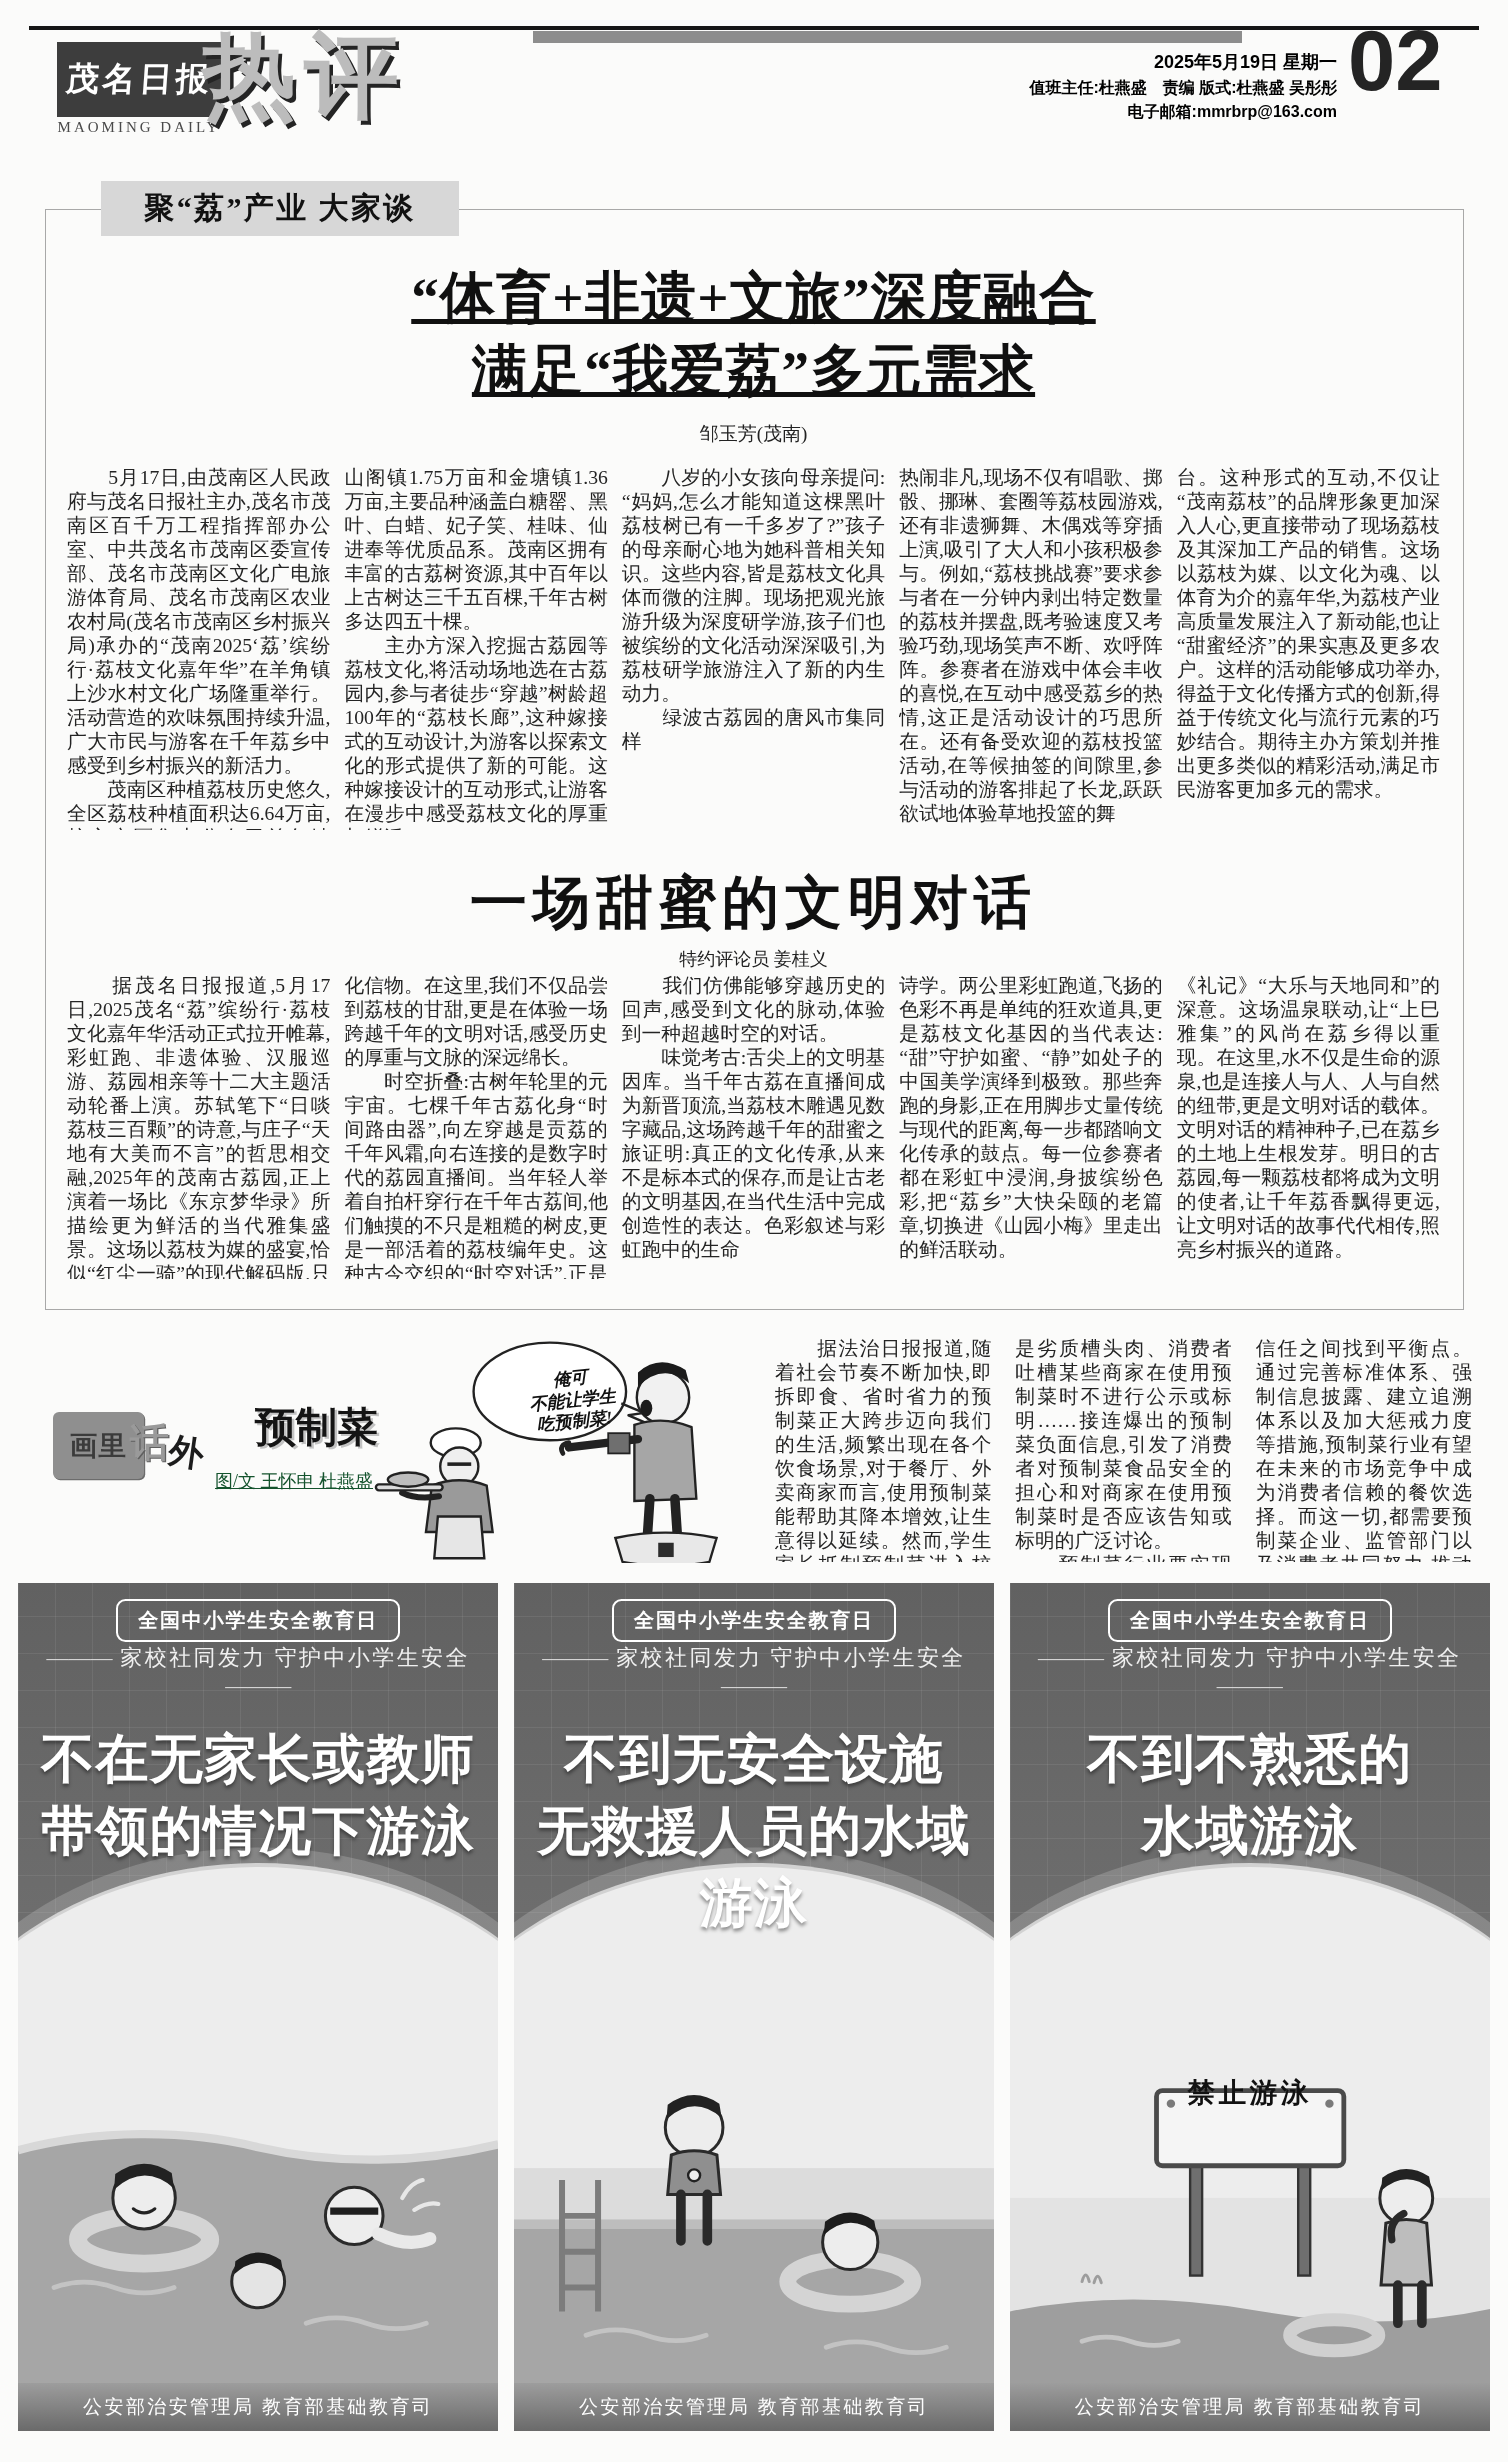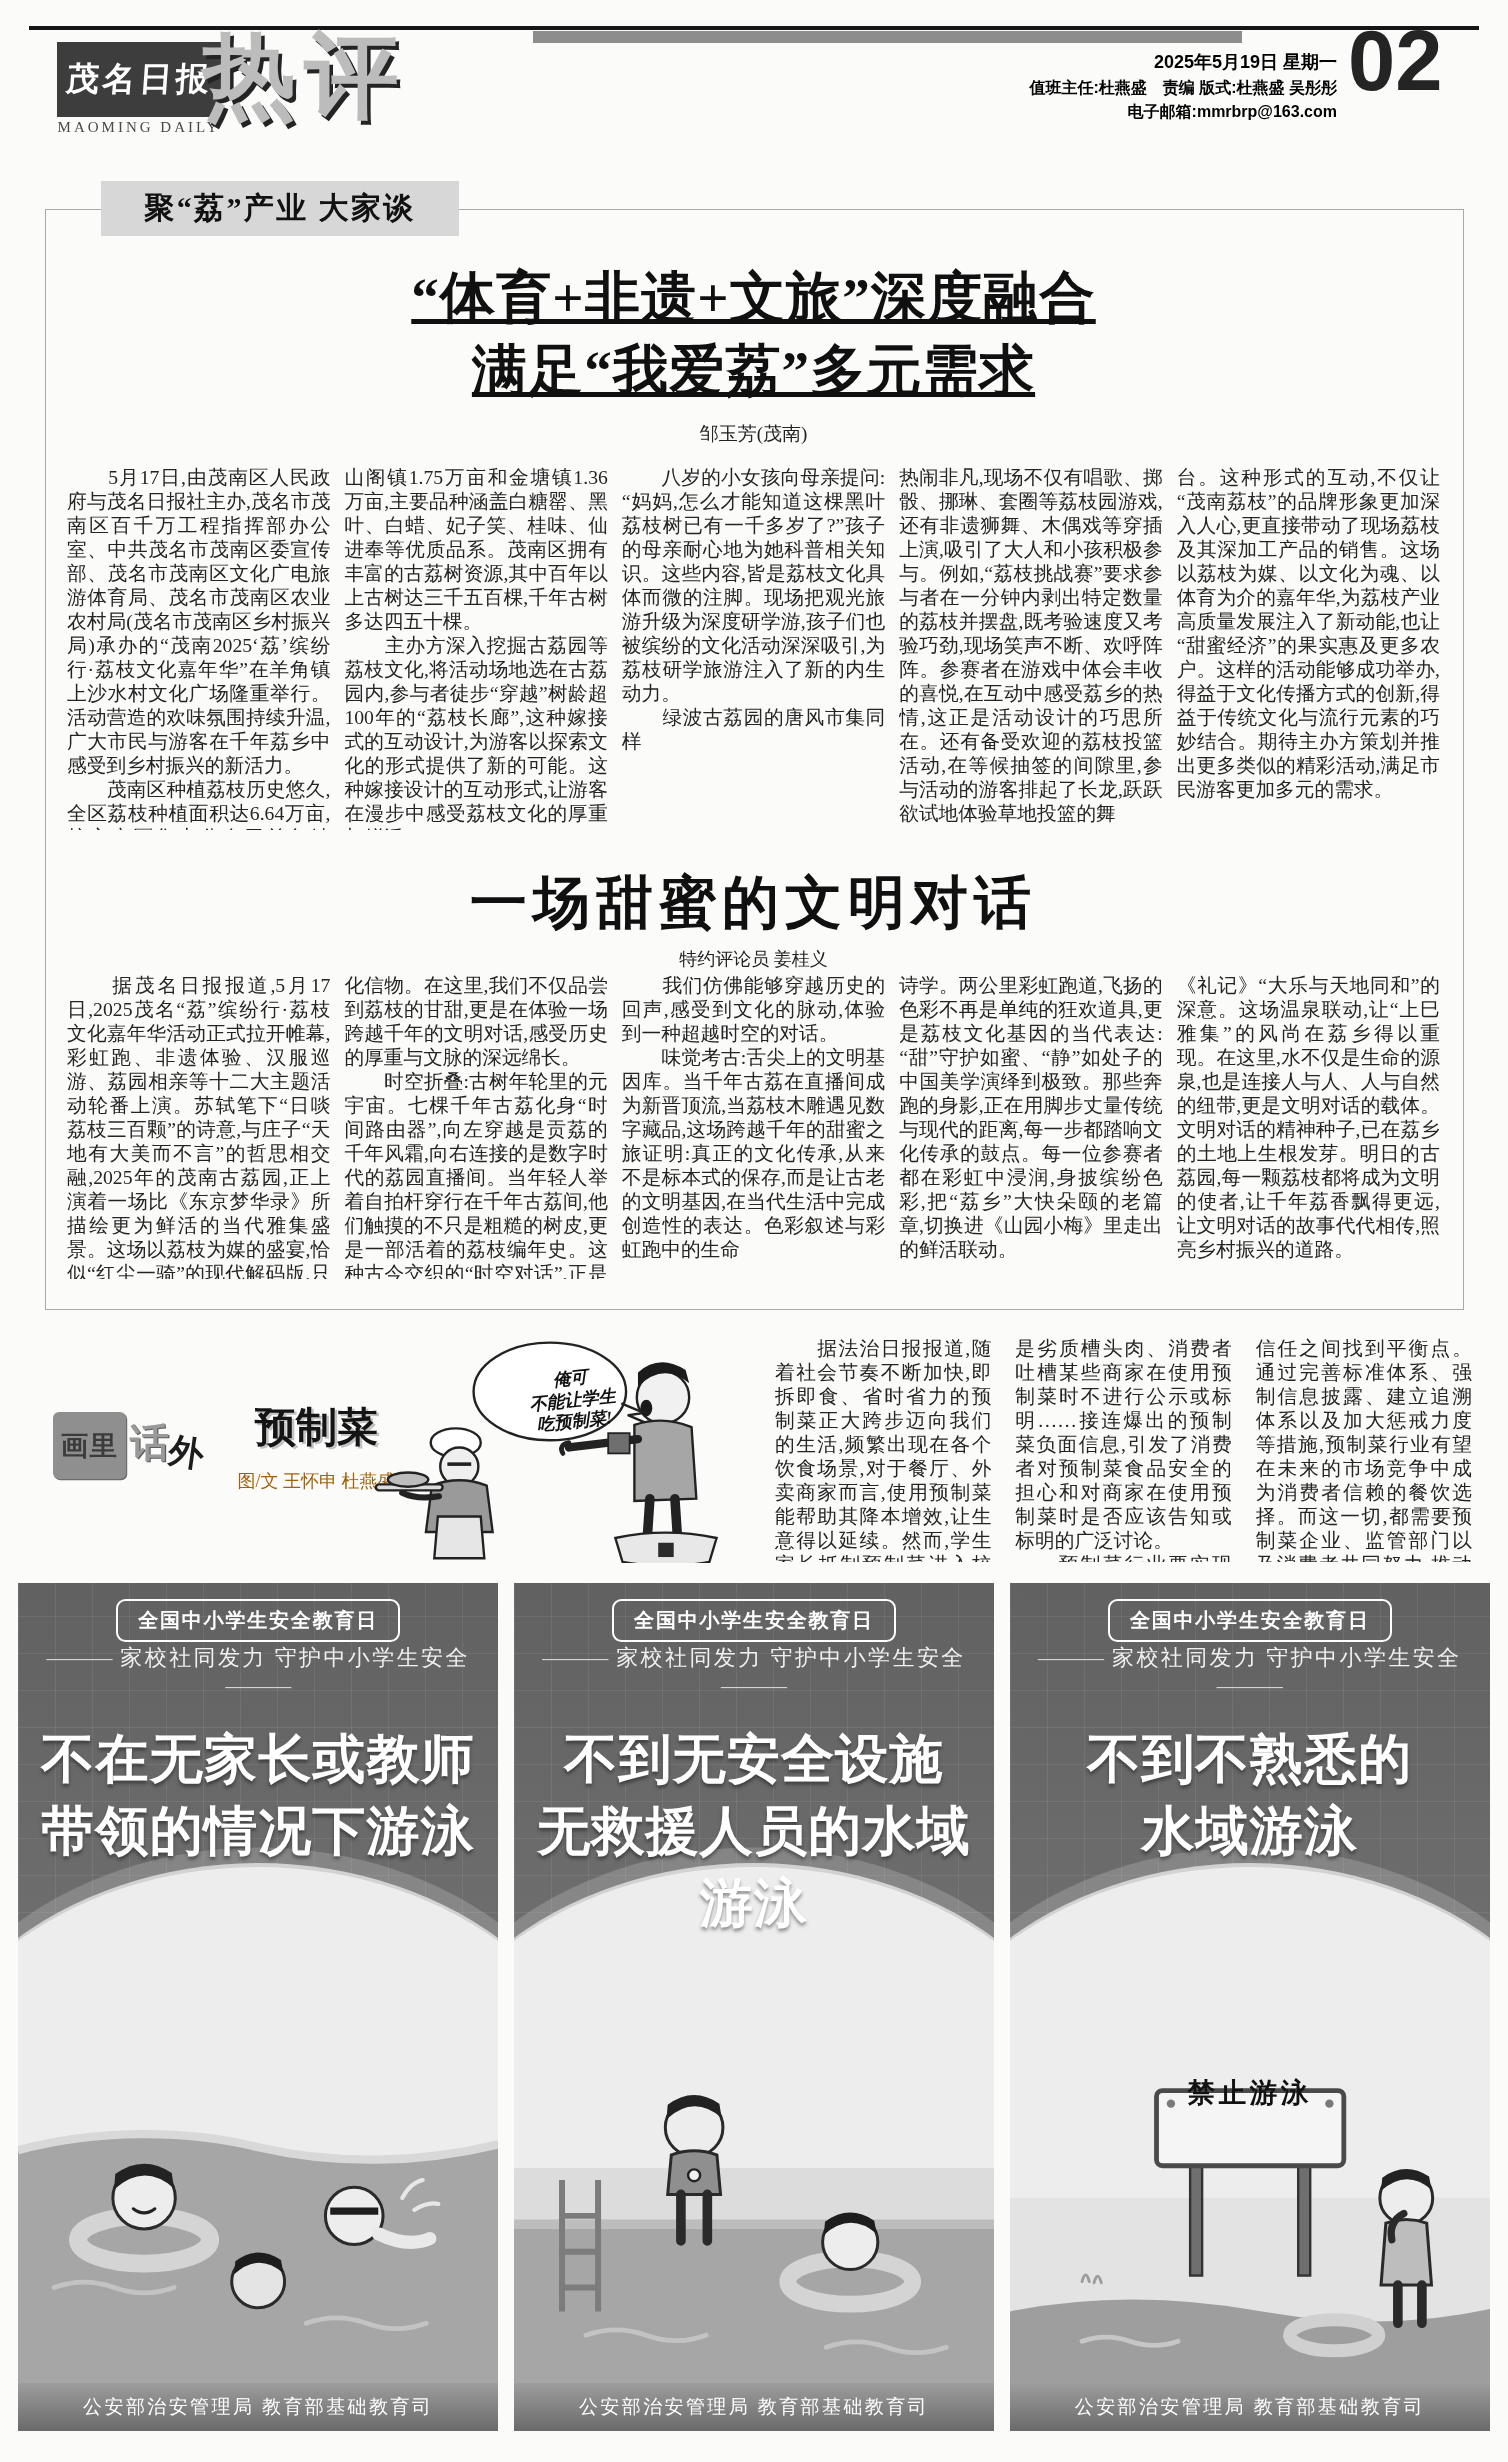--- a/index.html
+++ b/index.html
@@ -35,29 +35,29 @@
   .bodyflex{display:flex;gap:14px;}
   .body1{left:67px;top:465px;width:1373px;height:365px;}
   .body2{left:67px;top:973px;width:1373px;height:306px;}
   .bodyflex .col{flex:1 1 0;font-size:19.7px;line-height:24px;text-align:justify;
                  white-space:pre-line;overflow:hidden;color:#242424;}
   .headline2{left:48px;top:865px;width:1411px;text-align:center;font-size:57px;font-weight:900;
              letter-spacing:6px;color:#101010;}
   .byline2{left:48px;top:947px;width:1411px;text-align:center;font-size:18px;color:#222;}
 
   
-  .stamp{left:53px;top:1412px;width:73px;height:67px;background:#8f8f8f;border-radius:6px;
+  .stamp{left:53px;top:1412px;width:91px;height:67px;background:#8f8f8f;border-radius:6px;
          display:flex;align-items:center;justify-content:center;box-shadow:1.2px 1.2px 0 #6c6c6c;}
   .stamp span{font-size:27.5px;font-weight:900;color:#3b3b3b;letter-spacing:1.2px;}
   .huawai{left:130px;top:1423px;font-size:39px;font-weight:900;line-height:1;}
   .huawai .h1{color:#9a9a9a;text-shadow:1.2px 1.2px 0 #5f5f5f;}
   .huawai .h2{color:#1c1c1c;font-size:35px;display:inline-block;transform:translateY(8.4px) rotate(8deg);}
   .ct-title{left:230px;top:1400px;width:173px;text-align:center;font-size:41px;font-weight:900;
             color:#141414;text-shadow:2.4px 2.4px 0 #c3c3c3;}
-  .ct-credit{left:215px;top:1469px;width:203px;text-align:center;font-size:18px;color:#a16207;}
+  .ct-credit{left:215px;top:1469px;width:203px;font-size:18px;color:#14532d;text-decoration:underline;}
   .ct-svg{left:365px;top:1320px;width:403px;height:243px;}
   .bubble-text{left:514px;top:1368px;width:117px;text-align:center;font-size:17.3px;font-style:italic;
                font-weight:700;color:#111;white-space:pre-line;transform:rotate(-6deg);line-height:21.5px;}
   .ct-cols{left:775px;top:1336px;width:697px;height:226px;display:flex;gap:24px;}
   .ct-cols .col{flex:1 1 0;font-size:19.7px;line-height:24px;text-align:justify;
                 white-space:pre-line;overflow:hidden;color:#242424;}
 
   
   .posters{left:18px;top:1583px;width:1472px;display:flex;gap:15.5px;}
   .poster{position:relative;flex:1 1 0;height:848px;overflow:hidden;background:#c2410c;}

